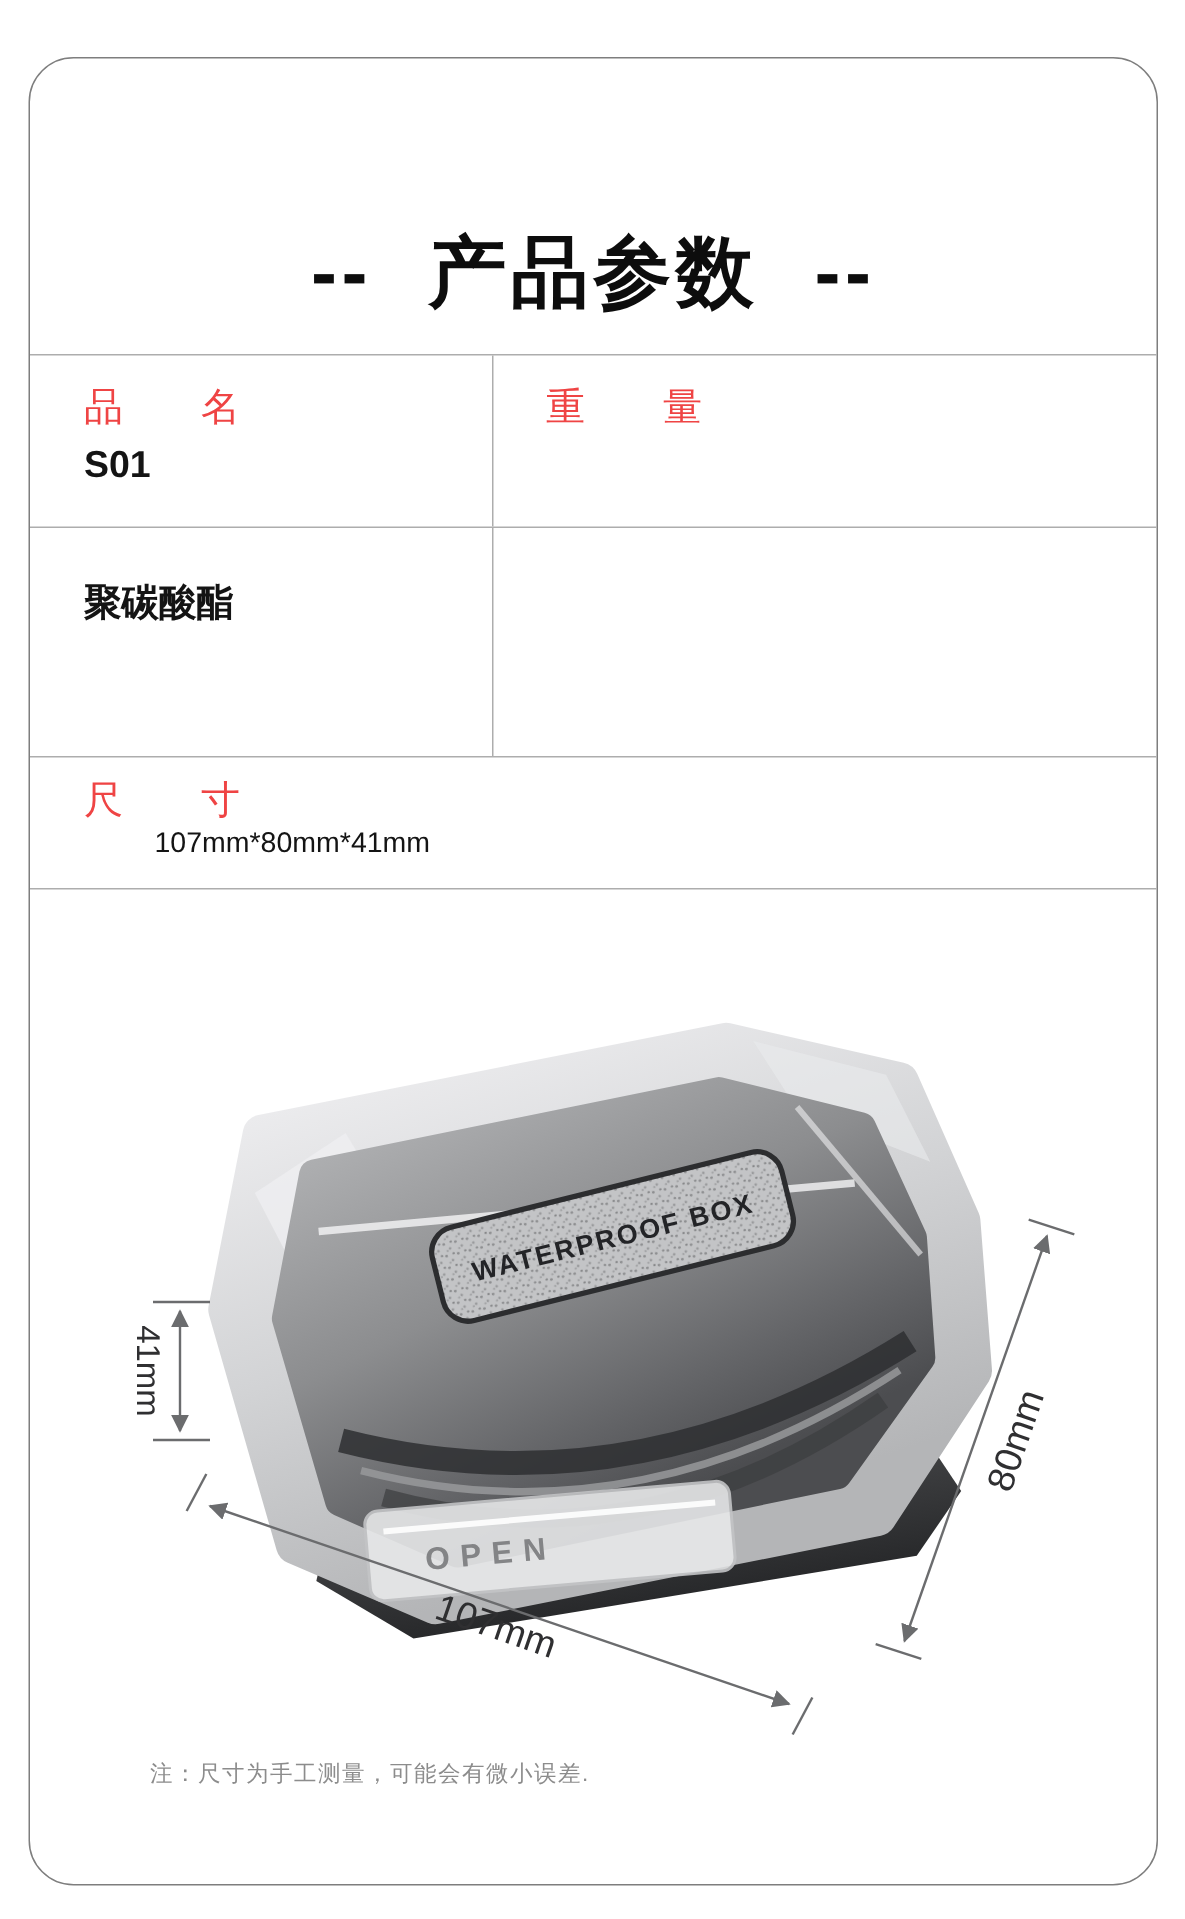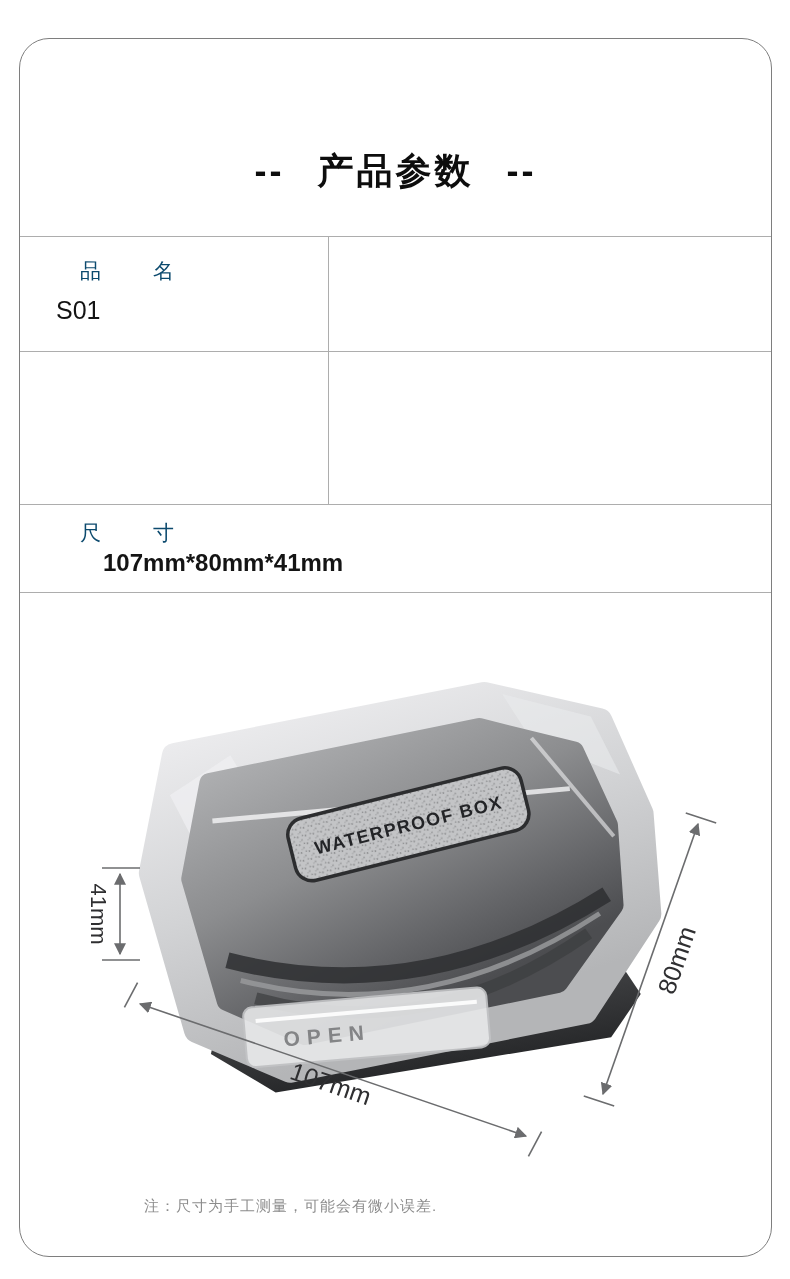--- a/index.html
+++ b/index.html
@@ -16,21 +16,21 @@
     width: 753px; height: 1219px;
     border: 1.5px solid #7e7e7e;
     border-radius: 30px;
     background: #ffffff;
   }
   .title {
     position: absolute;
     left: 0; top: 108px;
     width: 100%;
     text-align: center;
-    font-size: 36px;
+    font-size: 52px;
     font-weight: 900;
     color: #0d0d0d;
     letter-spacing: 3px;
     word-spacing: 20px;
     white-space: nowrap;
   }
   .spec-table {
     position: absolute;
     left: 0; top: 197px;
     width: 100%;
@@ -40,76 +40,76 @@
   .row-2 { height: 153px; }
   .row-3 { height: 89px; border-bottom: 1px solid #adadad; }
   .cell {
     padding: 20px 0 0 36px;
     display: flex; flex-direction: column;
   }
   .row-2 .cell { padding-top: 25px; }
   .cell-left  { width: 309px; border-right: 1px solid #adadad; }
   .cell-right { flex: 1; padding-left: 35px; }
   .spec-label {
-    font-size: 21px;
-    color: #0c4a6e;
+    font-size: 26px;
+    color: #ef4444;
     font-weight: 400;
     letter-spacing: 52px;
     line-height: 28px;
     white-space: nowrap;
-    margin-left: 24px;
   }
   .spec-value {
     margin-top: 10px;
     font-size: 25px;
     color: #141414;
-    font-weight: 400;
+    font-weight: 700;
     line-height: 31px;
     white-space: pre-line;
   }
   .row-3 { align-items: center; }
   .cell-full {
     display: flex; flex-direction: column; 
     padding: 0 0 0 36px;
     width: 100%;
   }
   .cell-full .spec-label { width: 96px; }
-  .cell-full .spec-value { margin: 0 0 0 47px; font-size: 24px; font-weight: 700; }
+  .cell-full .spec-value { margin: 0 0 0 47px; font-size: 19px; font-weight: 400; }
   .figure {
     position: absolute;
     left: 0; top: 592px;
     width: 790px; height: 578px;
   }
   .note {
     position: absolute;
-    left: 80px; top: 1158px;
+    left: 80px; top: 1134px;
     font-size: 15px;
     color: #8c8c8c;
     letter-spacing: 1px;
-    margin-left: 44px;
   }
 </style>
 </head>
 <body>
 
 <div class="card">
 
   <div class="title">-- 产品参数 --</div>
 
   <div class="spec-table">
     <div class="spec-row row-1">
       <div class="cell cell-left">
         <div class="spec-label">品名</div>
         <div class="spec-value">S01</div>
       </div>
       <div class="cell cell-right">
+        <div class="spec-label">重量</div>
       </div>
     </div>
     <div class="spec-row row-2">
       <div class="cell cell-left">
+        <div class="spec-value">聚碳酸酯</div>
       </div>
       <div class="cell cell-right">
       </div>
     </div>
     <div class="spec-row row-3">
       <div class="cell-full">
         <div class="spec-label">尺寸</div>
         <div class="spec-value">107mm*80mm*41mm</div>
       </div>
     </div>

